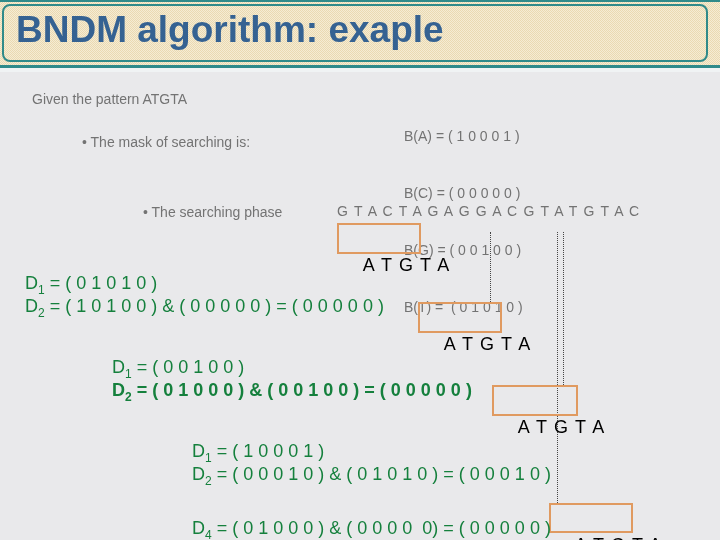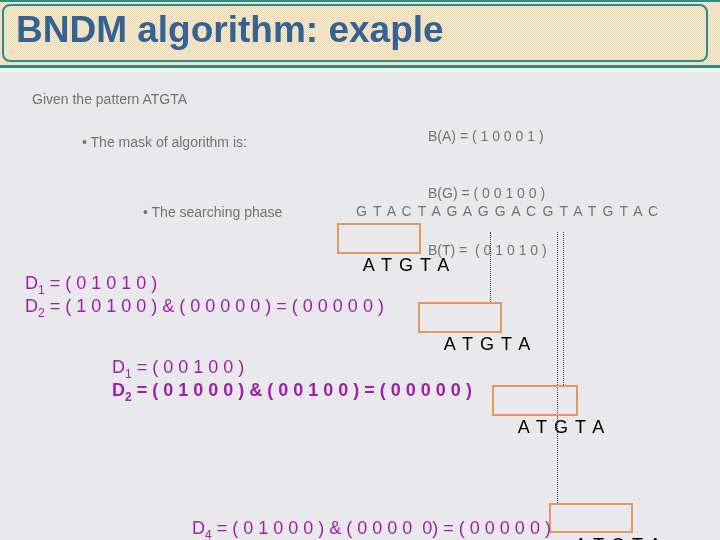--- a/index.html
+++ b/index.html
@@ -47,21 +47,21 @@
     border: 2px solid #e09a60;
     background: transparent;
     line-height: 27px;
     font-size: 18px;
     letter-spacing: 1.2px;
     white-space: pre;
     overflow: visible;
     z-index: 2;
   }
   .dline {
-    position: absolute; font-size: 18px; color: #a21caf; white-space: pre;
+    position: absolute; font-size: 18px; color: #15803d; white-space: pre;
     z-index: 2;
   }
   .dline sub { font-size: 12px; line-height: 0; }
   .dotline {
     position: absolute; width: 0;
     border-left: 1px dotted #444;
     z-index: 1;
   }
 </style>
 </head>
@@ -70,34 +70,35 @@
 <div id="slide">
 
   <div class="banner">
     <div class="title-box">
       <div class="title-text">BNDM algorithm: exaple</div>
     </div>
   </div>
   <div class="under-strip"></div>
 
   <div class="txt" style="left:32px; top:91px;">Given the pattern ATGTA</div>
-  <div class="txt" style="left:82px; top:134px;">• The mask of algorithm is:</div>
+  <div class="txt" style="left:82px; top:134px;">• The mask of searching is:</div>
 
-  <div class="txt mask-col" style="left:428px; top:92px;">
+  <div class="txt mask-col" style="left:404px; top:92px;">
     <div>B(A) = ( 1 0 0 0 1 )</div>
+    <div>B(C) = ( 0 0 0 0 0 )</div>
     <div>B(G) = ( 0 0 1 0 0 )</div>
     <div>B(T) =  ( 0 1 0 1 0 )</div>
   </div>
 
   <div class="dotline" style="left:490px; top:232px; height:70px;"></div>
   <div class="dotline" style="left:563px; top:232px; height:153px;"></div>
   <div class="dotline" style="left:557px; top:232px; height:271px;"></div>
 
   <div class="txt" style="left:143px; top:204px;">• The searching phase</div>
-  <div class="txt seq" style="left:337px; top:203px;margin-left:19px;">G T A C T A G A G G A C G T A T G T A C</div>
+  <div class="txt seq" style="left:337px; top:203px;">G T A C T A G A G G A C G T A T G T A C</div>
 
   <div class="pbox" style="left:337px; top:223px; width:84px; height:31px;">
     <span>A T G T A</span>
   </div>
   <div class="pbox" style="left:418px; top:302px; width:84px; height:31px;">
     <span>A T G T A</span>
   </div>
   <div class="pbox" style="left:492px; top:385px; width:86px; height:31px;">
     <span>A T G T A</span>
   </div>
@@ -112,17 +113,23 @@
     <span>D</span><sub>2</sub><span> = ( 1 0 1 0 0 ) &amp; ( 0 0 0 0 0 ) = ( 0 0 0 0 0 )</span>
   </div>
 
   <div class="dline" style="left:92px; top:336px;text-align:right;">
     <span>D</span><sub>1</sub><span> = ( 0 0 1 0 0 )</span>
   </div>
   <div class="dline" style="left:92px; top:359px;font-weight:bold;">
     <span>D</span><sub>2</sub><span> = ( 0 1 0 0 0 ) &amp; ( 0 0 1 0 0 ) = ( 0 0 0 0 0 )</span>
   </div>
 
+  <div class="dline" style="left:172px; top:420px;">
+    <span>D</span><sub>1</sub><span> = ( 1 0 0 0 1 )</span>
+  </div>
+  <div class="dline" style="left:172px; top:443px;">
+    <span>D</span><sub>2</sub><span> = ( 0 0 0 1 0 ) &amp; ( 0 1 0 1 0 ) = ( 0 0 0 1 0 )</span>
+  </div>
   <div class="dline" style="left:172px; top:497px;">
     <span>D</span><sub>4</sub><span> = ( 0 1 0 0 0 ) &amp; ( 0 0 0 0  0) = ( 0 0 0 0 0 )</span>
   </div>
 
 </div>
 
 </body></html>

